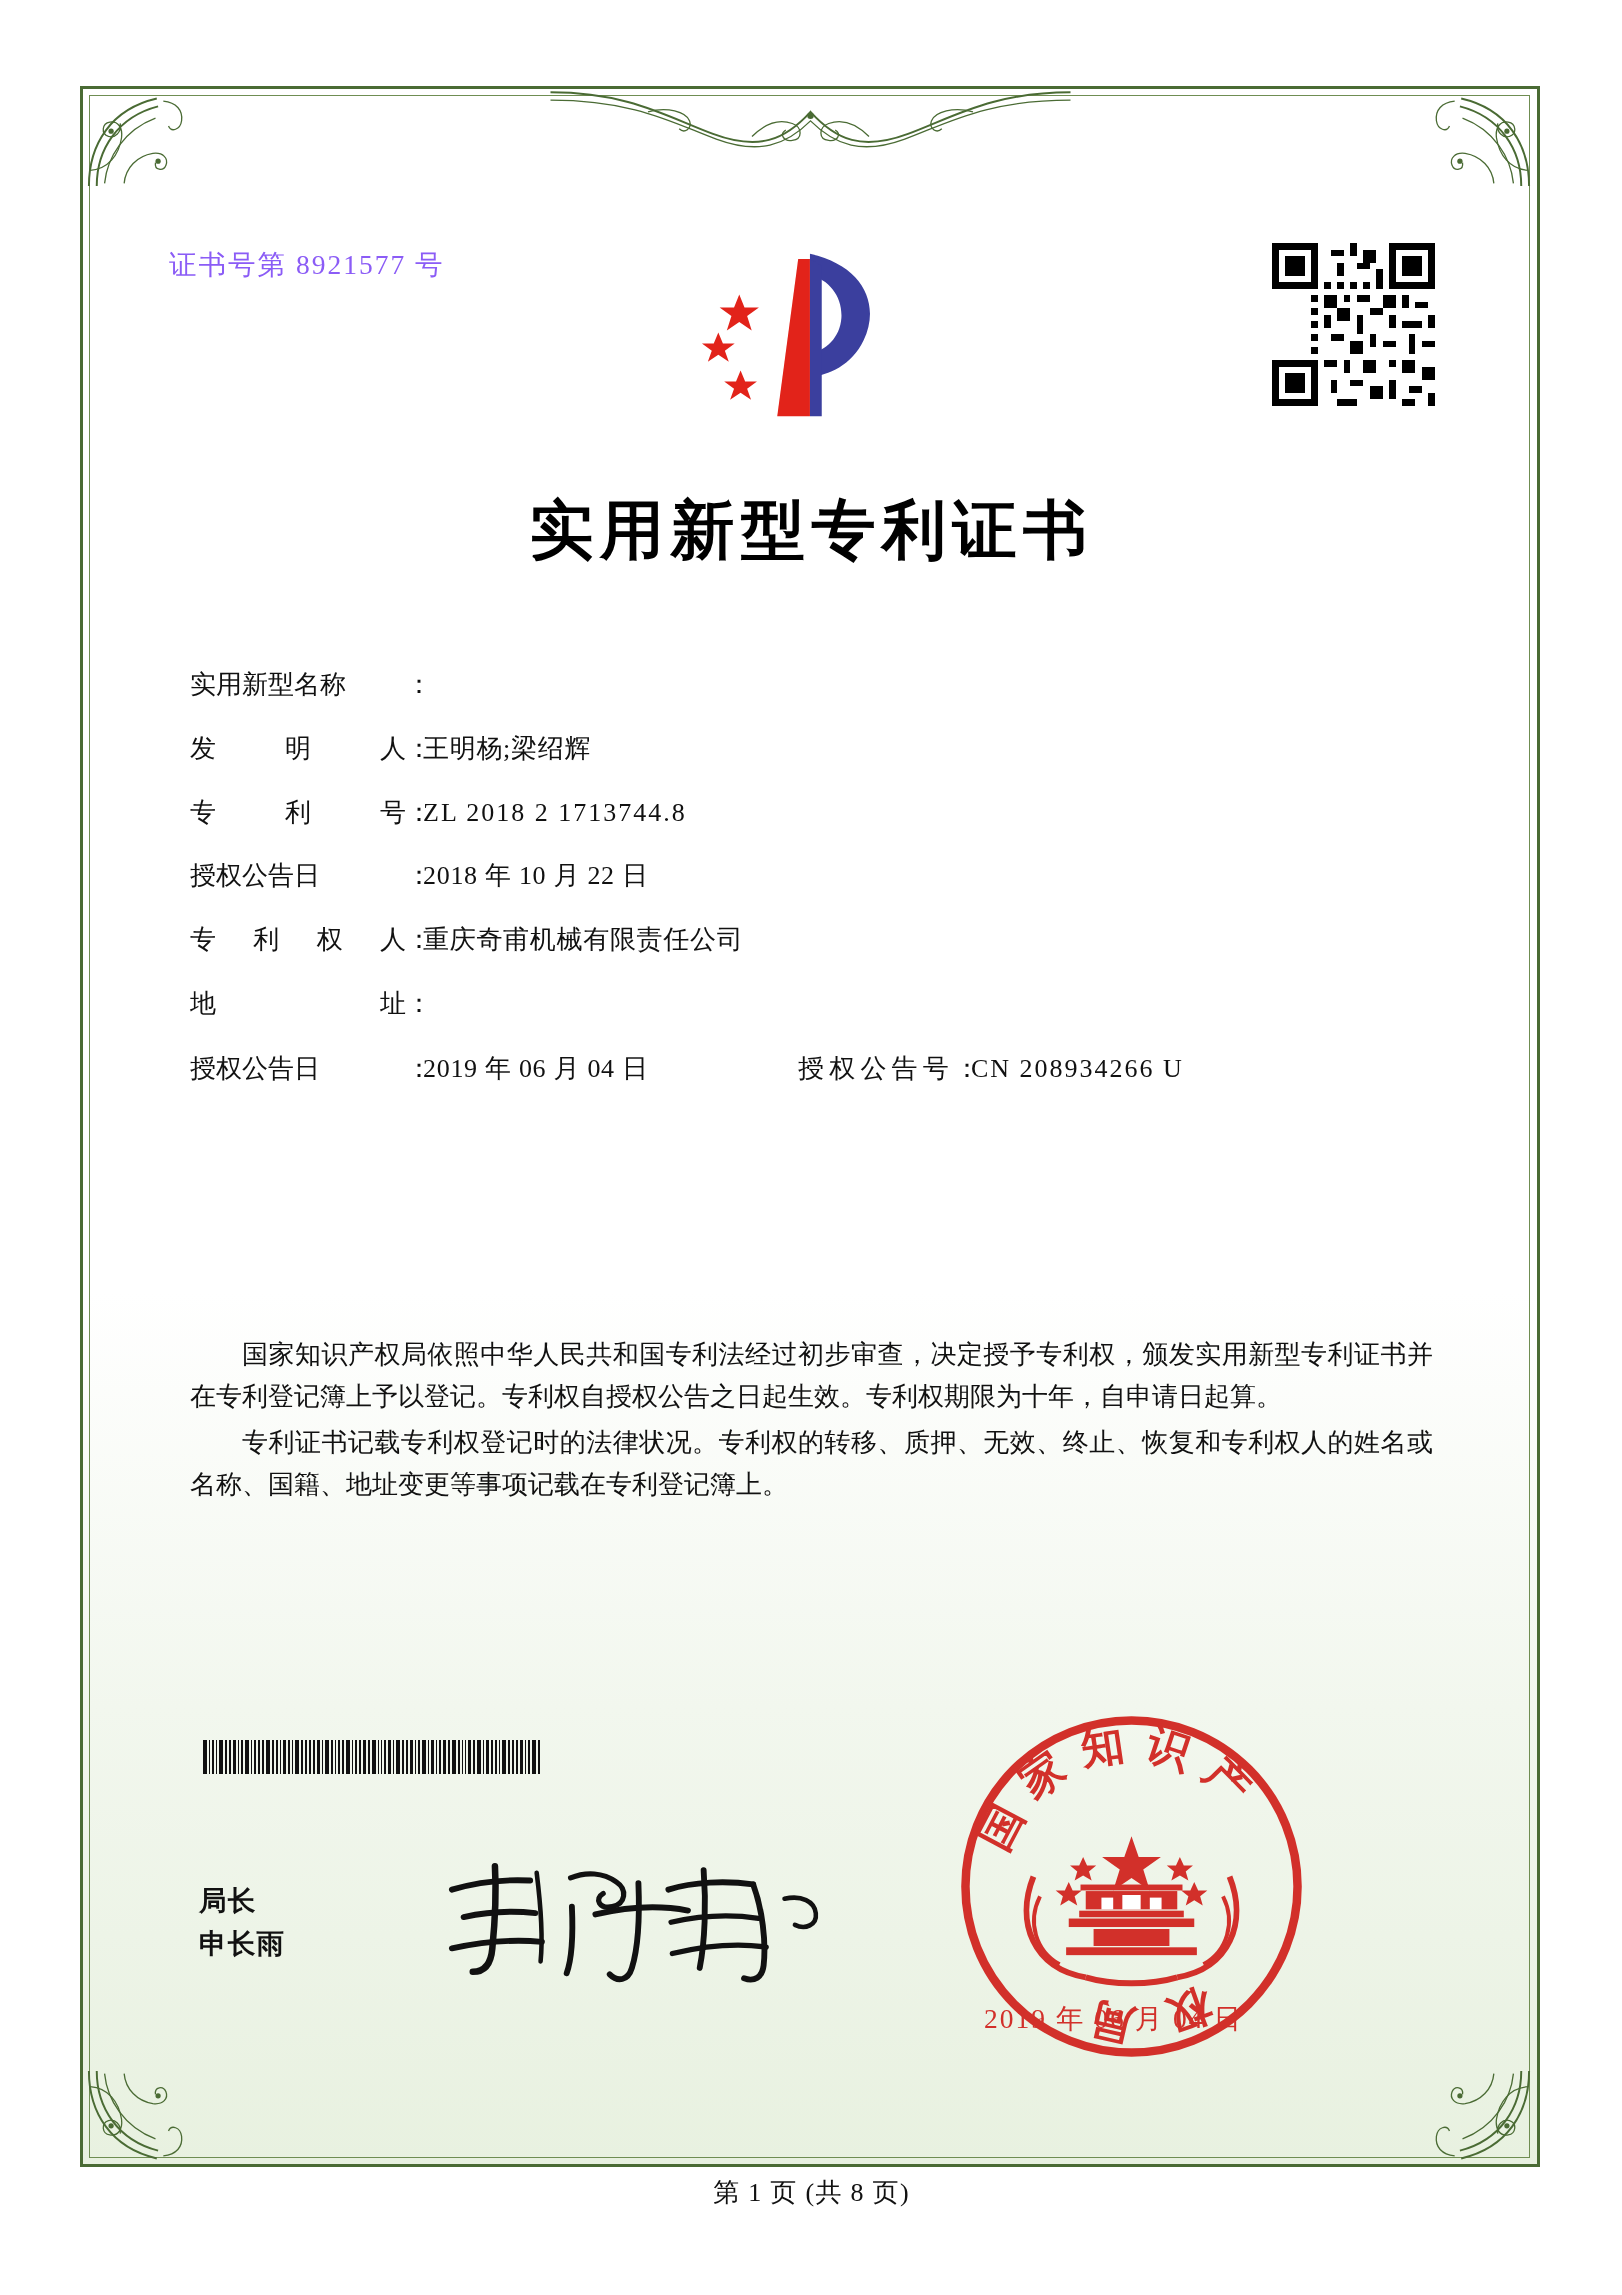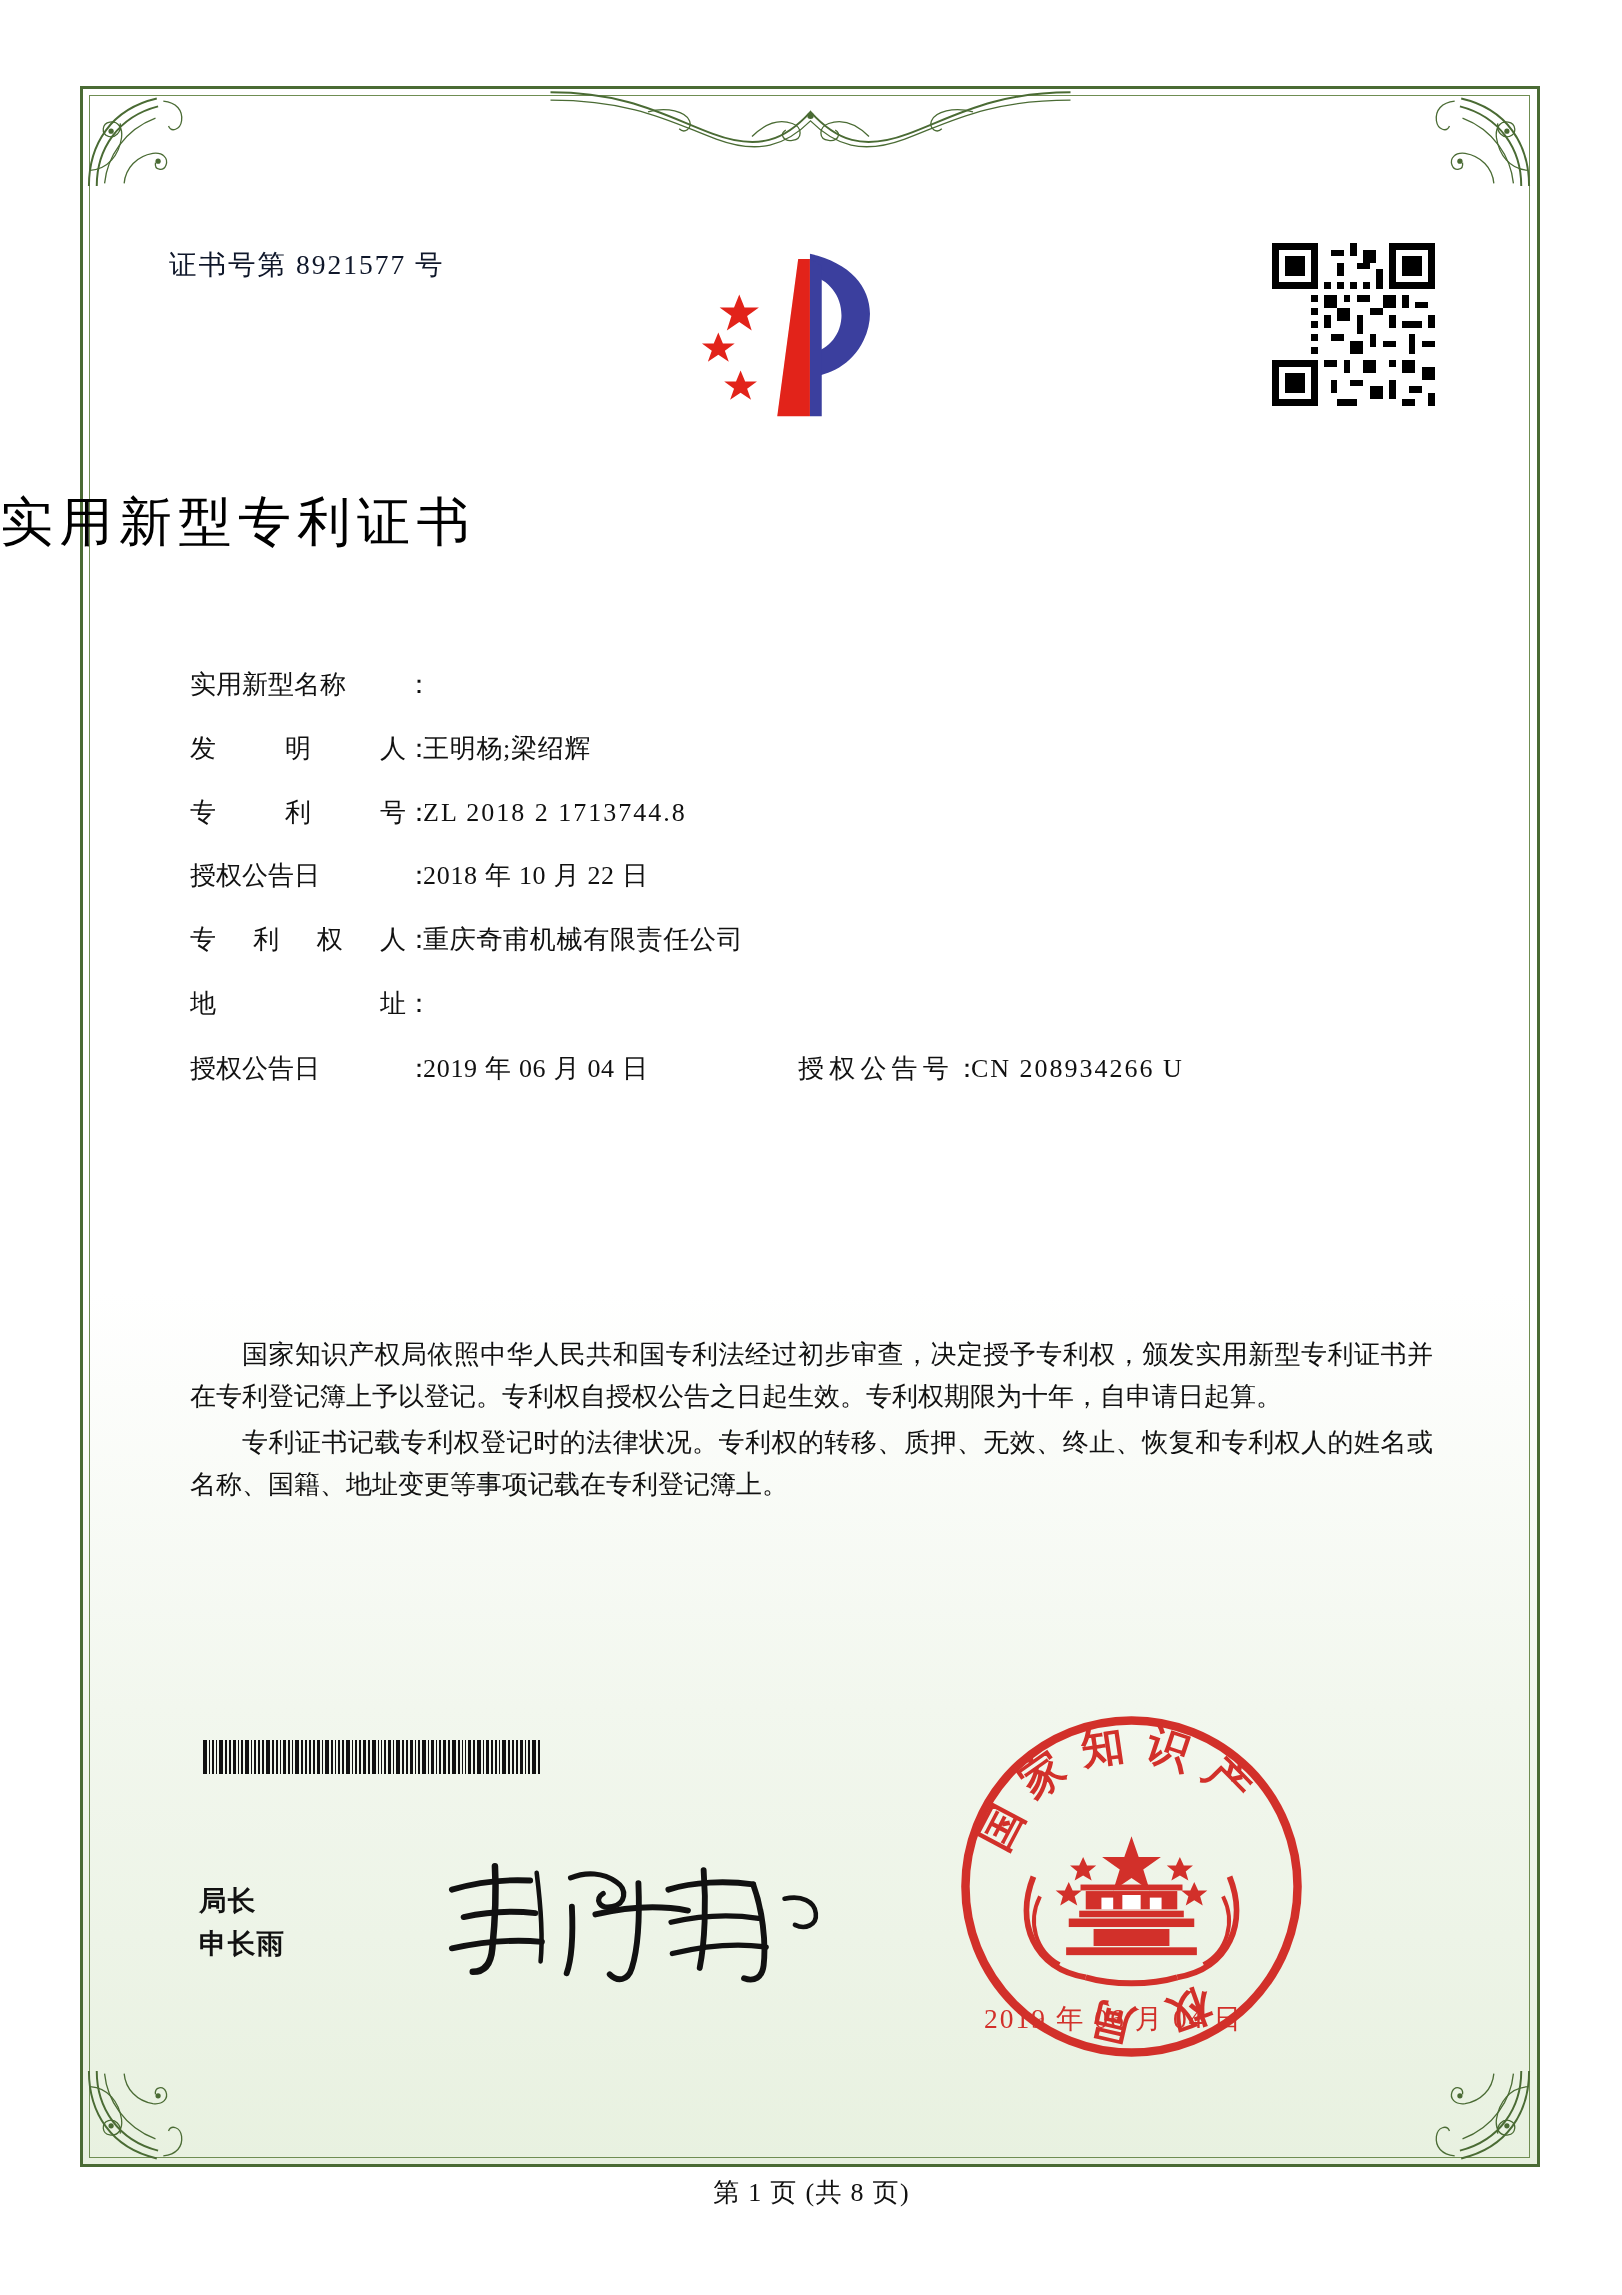--- a/index.html
+++ b/index.html
@@ -69,21 +69,21 @@
   }
   .top-ornament svg { width: 100%; height: 100%; display: block; }
 
   
   .cert-number {
     position: absolute;
     left: 169px;
     top: 247px;
     font-size: 27.5px;
     letter-spacing: 2px;
-    color: #0f172a;
+    color: #8b5cf6;
     font-family: "Liberation Serif", "DejaVu Serif", serif;
     white-space: nowrap;
   }
 
   
   .logo {
     position: absolute;
     left: 700px;
     top: 242px;
     width: 216px;
@@ -100,23 +100,23 @@
     height: 163px;
   }
   .qr svg { width: 100%; height: 100%; display: block; }
 
   
   .main-title {
     position: absolute;
     left: 0;
     top: 487px;
     width: 1623px;
-    text-align: left;
-    font-size: 53px;
-    font-weight: normal;
+    text-align: center;
+    font-size: 64px;
+    font-weight: bold;
     letter-spacing: 6.5px;
     color: #000000;
     font-family: "DejaVu Serif", "Liberation Serif", serif;
   }
 
   
   .fields {
     position: absolute;
     left: 190px;
     top: 668px;

